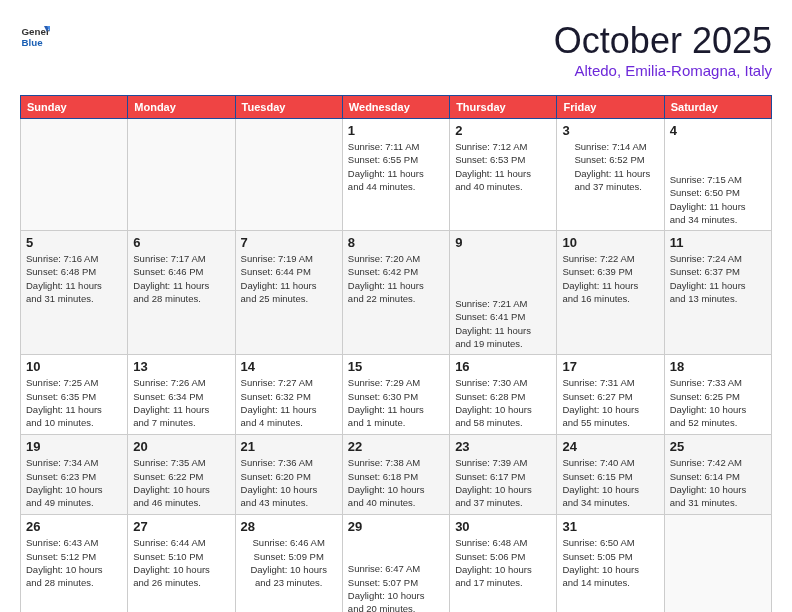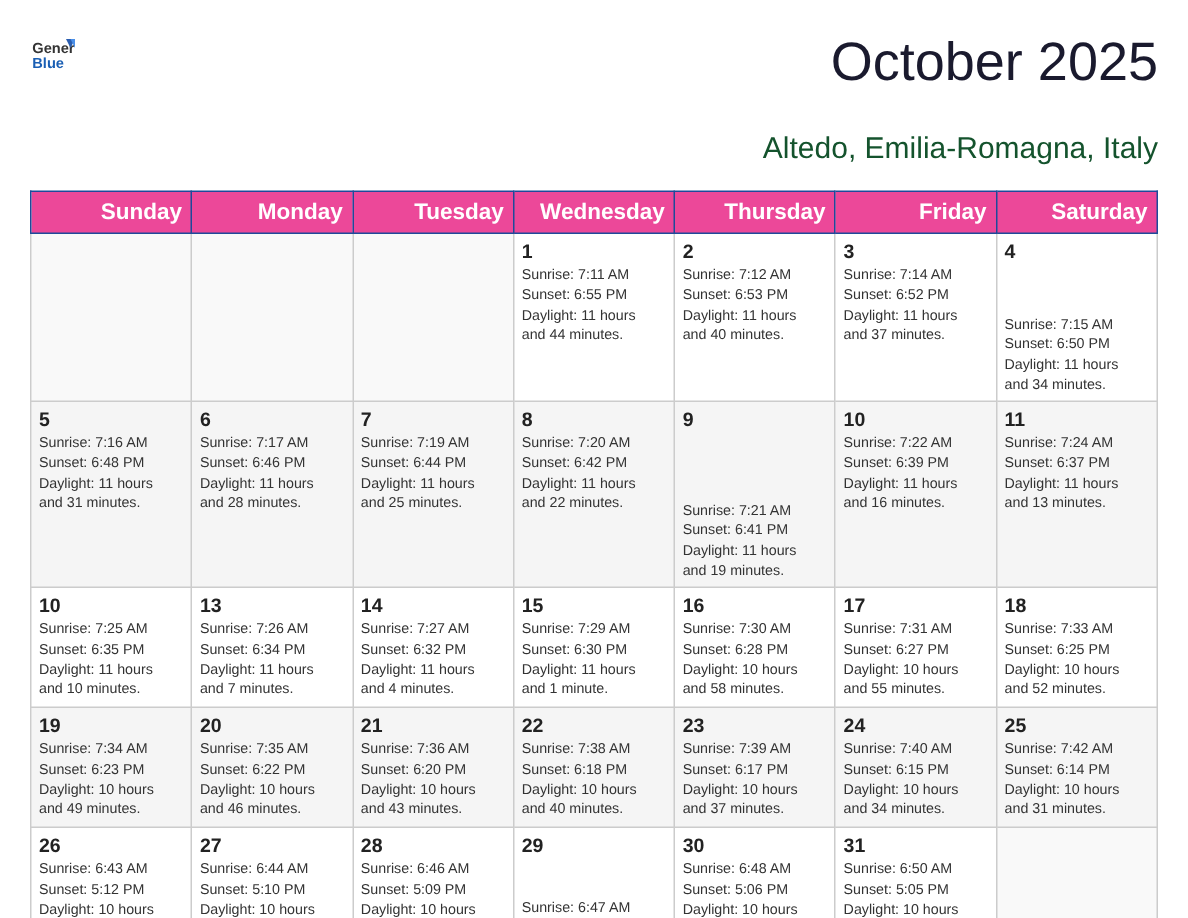--- a/index.html
+++ b/index.html
@@ -27,35 +27,34 @@
     }
     .title-block {
       text-align: right;
     }
     .month-title {
       font-size: 36px;
       color: #1a1a2e;
       font-weight: normal;
     }
     .location {
-      font-size: 20px;
-      color: #14532d;
-      margin-top: 26px;
+      font-size: 15px;
+      color: #6d28d9;
     }
     .calendar {
       width: 100%;
       border-collapse: collapse;
       border: 1px solid #ccc;
     }
     .calendar th {
-      background-color: #ec4899;
+      background-color: #ef4444;
       color: white;
-      text-align: right;
+      text-align: left;
       padding: 5px 6px;
-      font-size: 15px;
+      font-size: 11px;
       border: 1px solid #1e4a9a;
     }
     .calendar td {
       border: 1px solid #ccc;
       vertical-align: top;
       padding: 4px 5px;
       width: calc(100% / 7);
       height: 80px;
       background: #fff;
     }
@@ -121,21 +120,21 @@
         </td>
         <td>
           <div class="day-number">2</div>
           <div class="day-info" style="white-space: pre-line;">Sunrise: 7:12 AM
 Sunset: 6:53 PM
 Daylight: 11 hours
 and 40 minutes.</div>
         </td>
         <td>
           <div class="day-number">3</div>
-          <div class="day-info" style="white-space: pre-line;">Sunrise: 7:14 AM
+          <div class="day-info" style="white-space: pre-line; margin-left: 12px;">Sunrise: 7:14 AM
 Sunset: 6:52 PM
 Daylight: 11 hours
 and 37 minutes.</div>
         </td>
         <td>
           <div class="day-number">4</div>
           <div class="day-info" style="white-space: pre-line; margin-top: 35px;">Sunrise: 7:15 AM
 Sunset: 6:50 PM
 Daylight: 11 hours
 and 34 minutes.</div>
@@ -304,21 +303,21 @@
         </td>
         <td>
           <div class="day-number">27</div>
           <div class="day-info" style="white-space: pre-line;">Sunrise: 6:44 AM
 Sunset: 5:10 PM
 Daylight: 10 hours
 and 26 minutes.</div>
         </td>
         <td>
           <div class="day-number">28</div>
-          <div class="day-info" style="white-space: pre-line;">Sunrise: 6:46 AM
+          <div class="day-info" style="white-space: pre-line; text-align: center;">Sunrise: 6:46 AM
 Sunset: 5:09 PM
 Daylight: 10 hours
 and 23 minutes.</div>
         </td>
         <td>
           <div class="day-number">29</div>
           <div class="day-info" style="white-space: pre-line; margin-top: 28px;">Sunrise: 6:47 AM
 Sunset: 5:07 PM
 Daylight: 10 hours
 and 20 minutes.</div>

